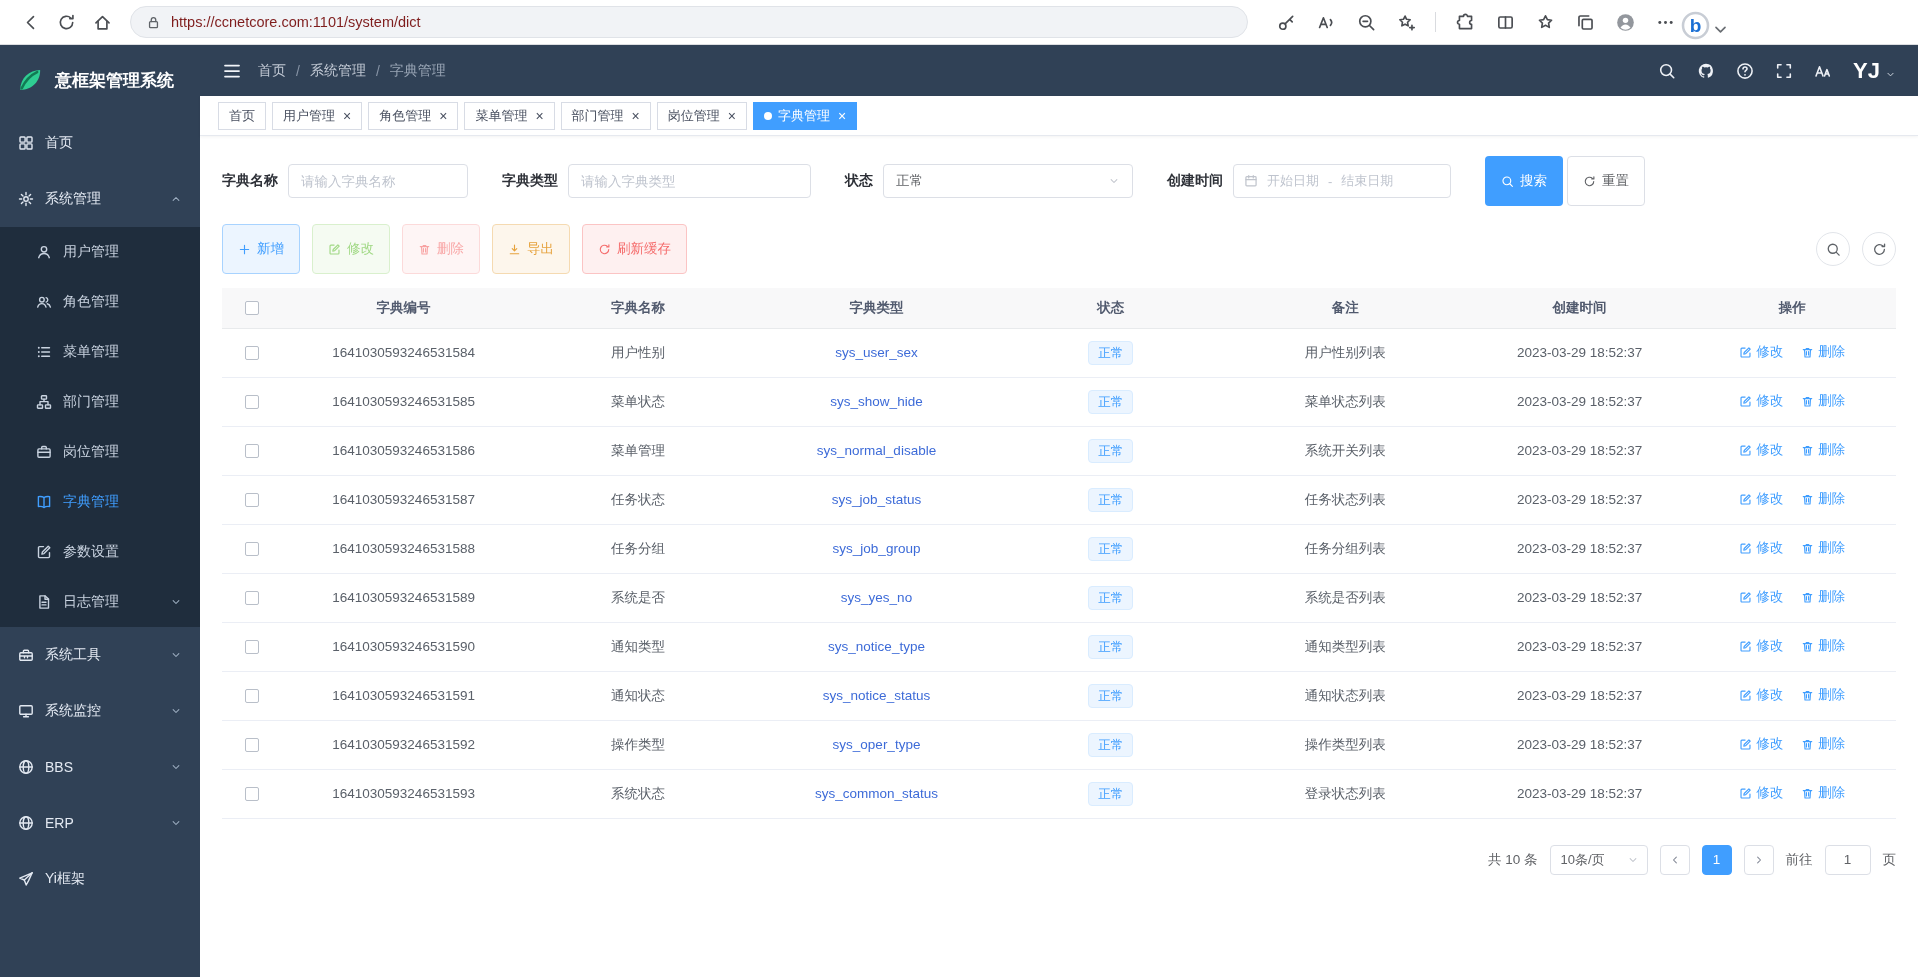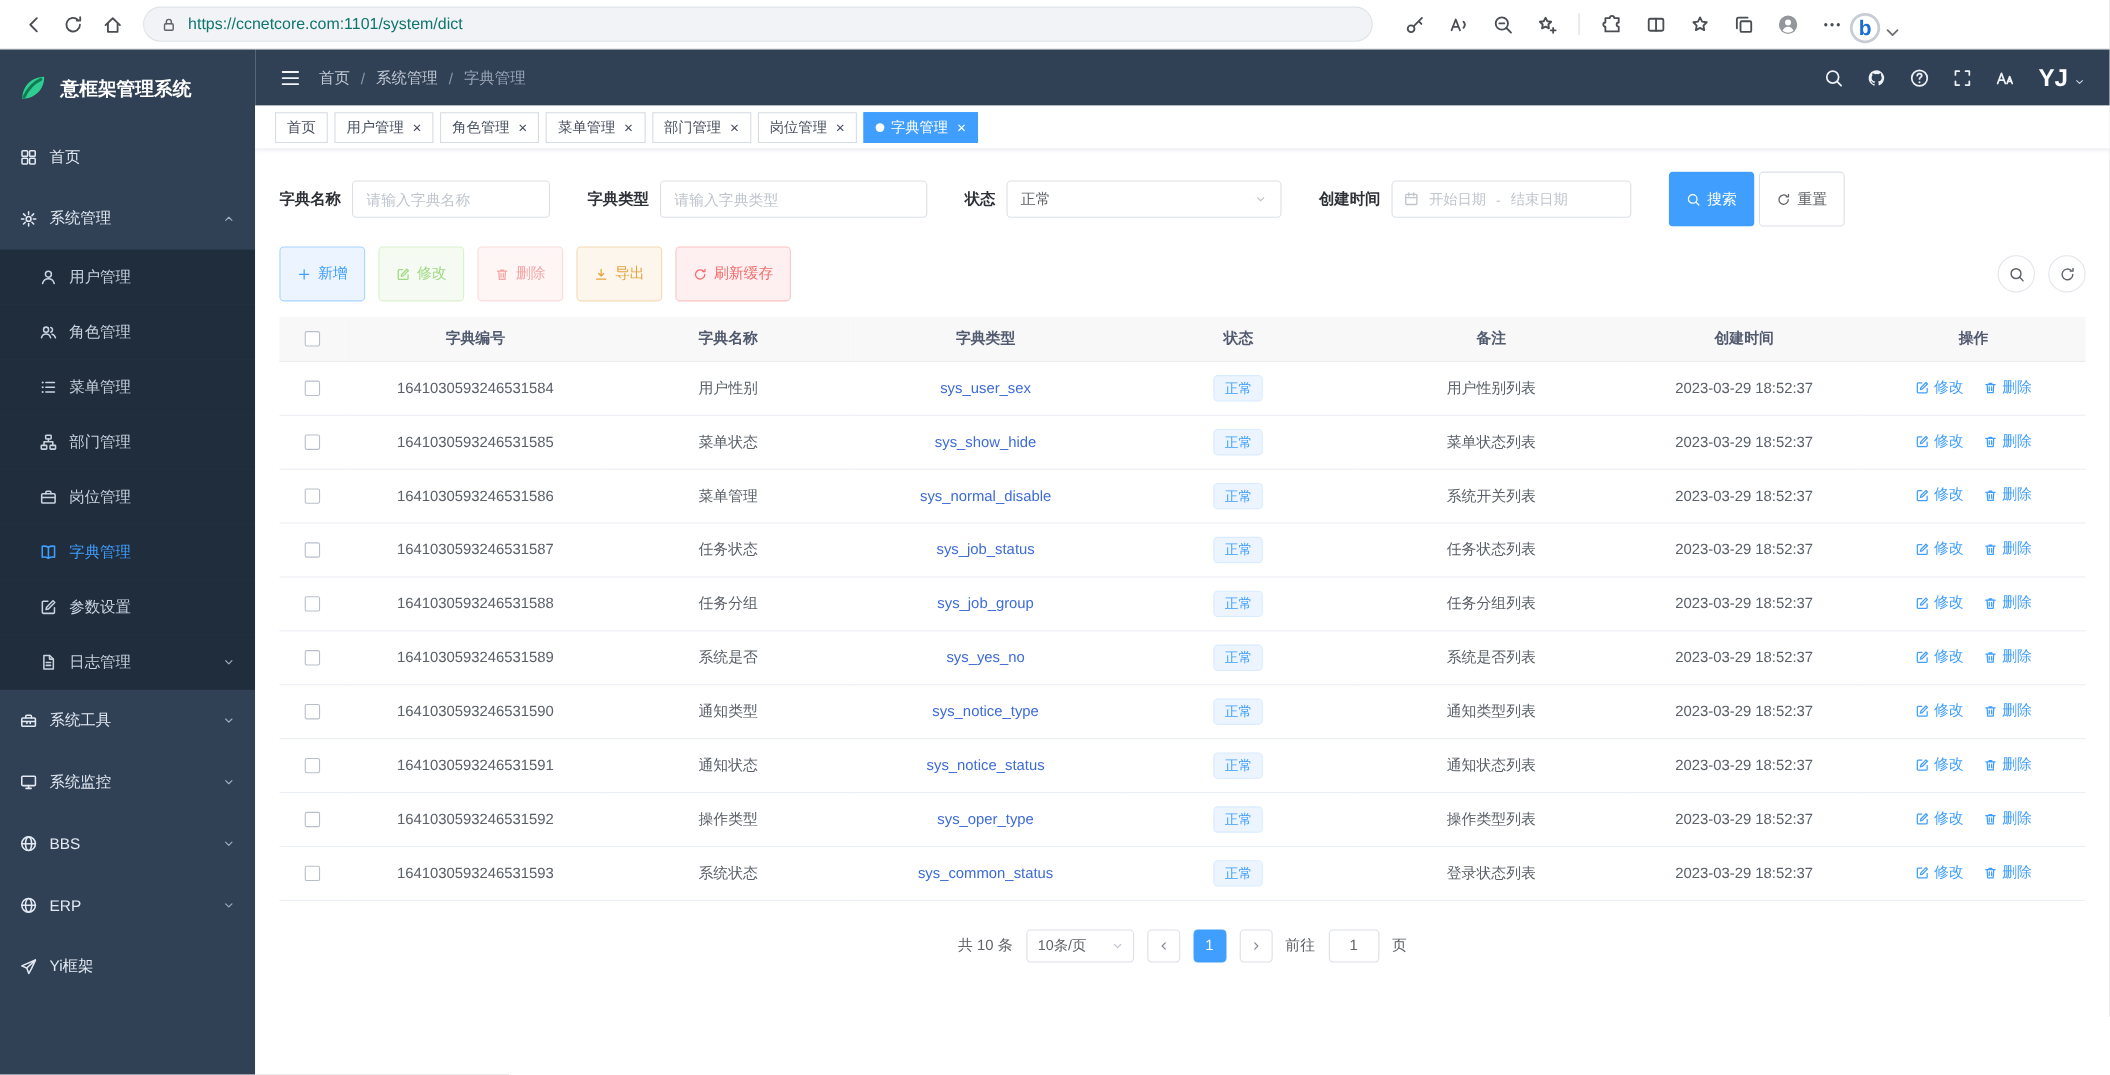--- a/index.html
+++ b/index.html
@@ -7,32 +7,32 @@
 body{font-family:"Liberation Sans",sans-serif;background:#9a9a9a}
 .screen{width:1918px;height:977px;background:#fff;overflow:hidden;display:flex;flex-direction:column;position:relative}
 svg{display:block}
 [data-icon]{display:inline-flex;width:16px;height:16px;flex:0 0 auto}
 [data-icon] svg{width:100%;height:100%}
 
 
 .browser{height:45px;background:#fff;border-bottom:1px solid #dcdee1;display:flex;align-items:center;padding:0 12px;flex:0 0 auto}
 .b-icon{width:36px;height:36px;border-radius:7px;display:flex;align-items:center;justify-content:center;color:#4a4d52;background:transparent;border:none;cursor:pointer}
 .b-icon [data-icon]{width:19px;height:19px}
-.urlbar{flex:1;max-width:1118px;height:32px;background:#f1f3f6;border:1px solid #e0e3e8;border-radius:16px;display:flex;align-items:center;gap:10px;padding:0 15px;margin:0 10px;color:#0f766e;font-size:14.5px;cursor:text}
+.urlbar{flex:1;max-width:1118px;height:32px;background:#f1f3f6;border:1px solid #e0e3e8;border-radius:16px;display:flex;align-items:center;gap:10px;padding:0 15px;margin:0 10px;color:#7f1d1d;font-size:14.5px;cursor:text}
 .urlbar [data-icon]{width:15px;height:15px;color:#5f6368}
 .b-right{display:flex;align-items:center;gap:4px;margin-left:10px}
 .b-divider{width:1px;height:20px;background:#d9dbdf;margin:0 7px}
 .b-avatar{width:27px;height:27px;color:#93979d}
 .bing-wrap{display:flex;align-items:flex-end;gap:1px}
 .bing-wrap .bing[data-icon]{width:29px;height:29px}
 .bing-caret{width:10px;height:10px;color:#6a6e73;margin-bottom:1px}
 
 
 .app{flex:1;display:flex;min-height:0}
-.sidebar{width:232px;background:#304156;flex:0 0 auto;display:flex;flex-direction:column;overflow:hidden}
+.sidebar{width:200px;background:#304156;flex:0 0 auto;display:flex;flex-direction:column;overflow:hidden}
 .logo{height:70px;display:flex;align-items:center;gap:10px;padding:0 15px;color:#fff;font-size:17px;font-weight:bold;white-space:nowrap}
 .logo [data-icon]{width:30px;height:30px}
 .menu{flex:1;overflow:hidden}
 .menu-item{display:flex;align-items:center;gap:11px;font-size:14px;color:#e3e9f2;cursor:pointer;padding:0 18px}
 .menu-item.top{height:56px}
 .menu-item.sub{height:50px;background:#1f2d3d;padding-left:36px;color:#c9d3e0}
 .menu-item.active{color:#409eff}
 .mi-icon{width:16px;height:16px}
 .mi-arrow{width:12px;height:12px;margin-left:auto;color:#9fb0c3}
 
@@ -84,21 +84,21 @@
 table{width:100%;border-collapse:collapse;table-layout:fixed}
 th{background:#f8f8f9;color:#515a6e;font-weight:bold;font-size:13.5px;height:40px;border-bottom:1px solid #e8eaec;text-align:center}
 td{height:49px;border-bottom:1px solid #ebeef5;font-size:13.5px;color:#5a6069;text-align:center;vertical-align:middle;overflow:hidden;white-space:nowrap}
 .checkbox{display:inline-block;width:14px;height:14px;border:1px solid #b9bfc9;border-radius:2px;background:#fff;vertical-align:middle;cursor:pointer}
 .type-link{color:#3d6bd8;cursor:pointer;text-decoration:none}
 .tag{display:inline-block;height:24px;line-height:22px;padding:0 9px;background:#ecf5ff;border:1px solid #d9ecff;color:#409eff;border-radius:4px;font-size:12.5px}
 .op-link{color:#409eff;cursor:pointer;display:inline-flex;align-items:center;gap:4px;margin:0 9px;font-size:13.5px;text-decoration:none}
 .op-link [data-icon]{width:13px;height:13px}
 
 
-.pagination{display:flex;align-items:center;justify-content:center;gap:12px;margin-top:26px;font-size:13.5px;color:#606266}
+.pagination{display:flex;align-items:center;justify-content:flex-end;gap:12px;margin-top:26px;font-size:13.5px;color:#606266}
 .pg-size{width:98px;height:30px;border:1px solid #dcdfe6;border-radius:4px;display:flex;align-items:center;padding:0 8px 0 10px;font-size:13px;color:#606266;cursor:pointer;background:#fff}
 .pg-btn{width:30px;height:30px;border:1px solid #dcdfe6;background:#fff;border-radius:4px;display:flex;align-items:center;justify-content:center;color:#808694;cursor:pointer;font-family:inherit}
 .pg-btn [data-icon]{width:12px;height:12px}
 .pg-current{background:#409eff;border-color:#409eff;color:#fff;font-size:13.5px}
 .pg-input{width:46px;height:30px;border:1px solid #dcdfe6;border-radius:4px;text-align:center;font-size:13.5px;color:#606266;outline:none;font-family:inherit}
 </style>
 </head>
 <body>
 
 <div class="screen">

